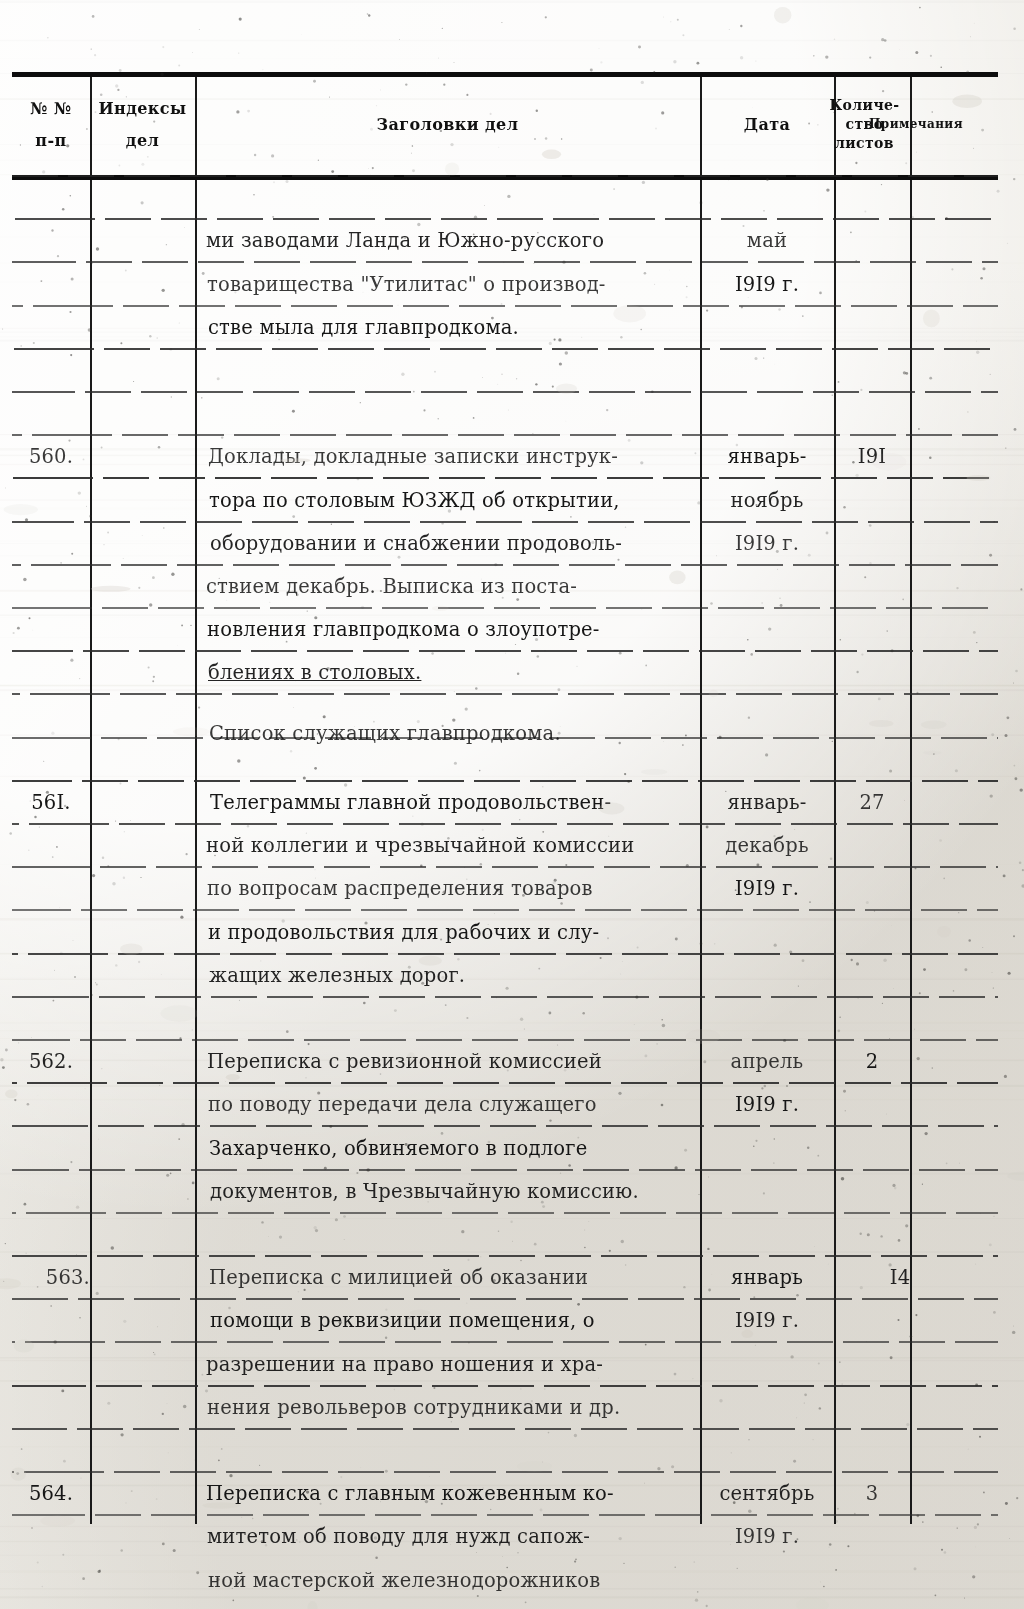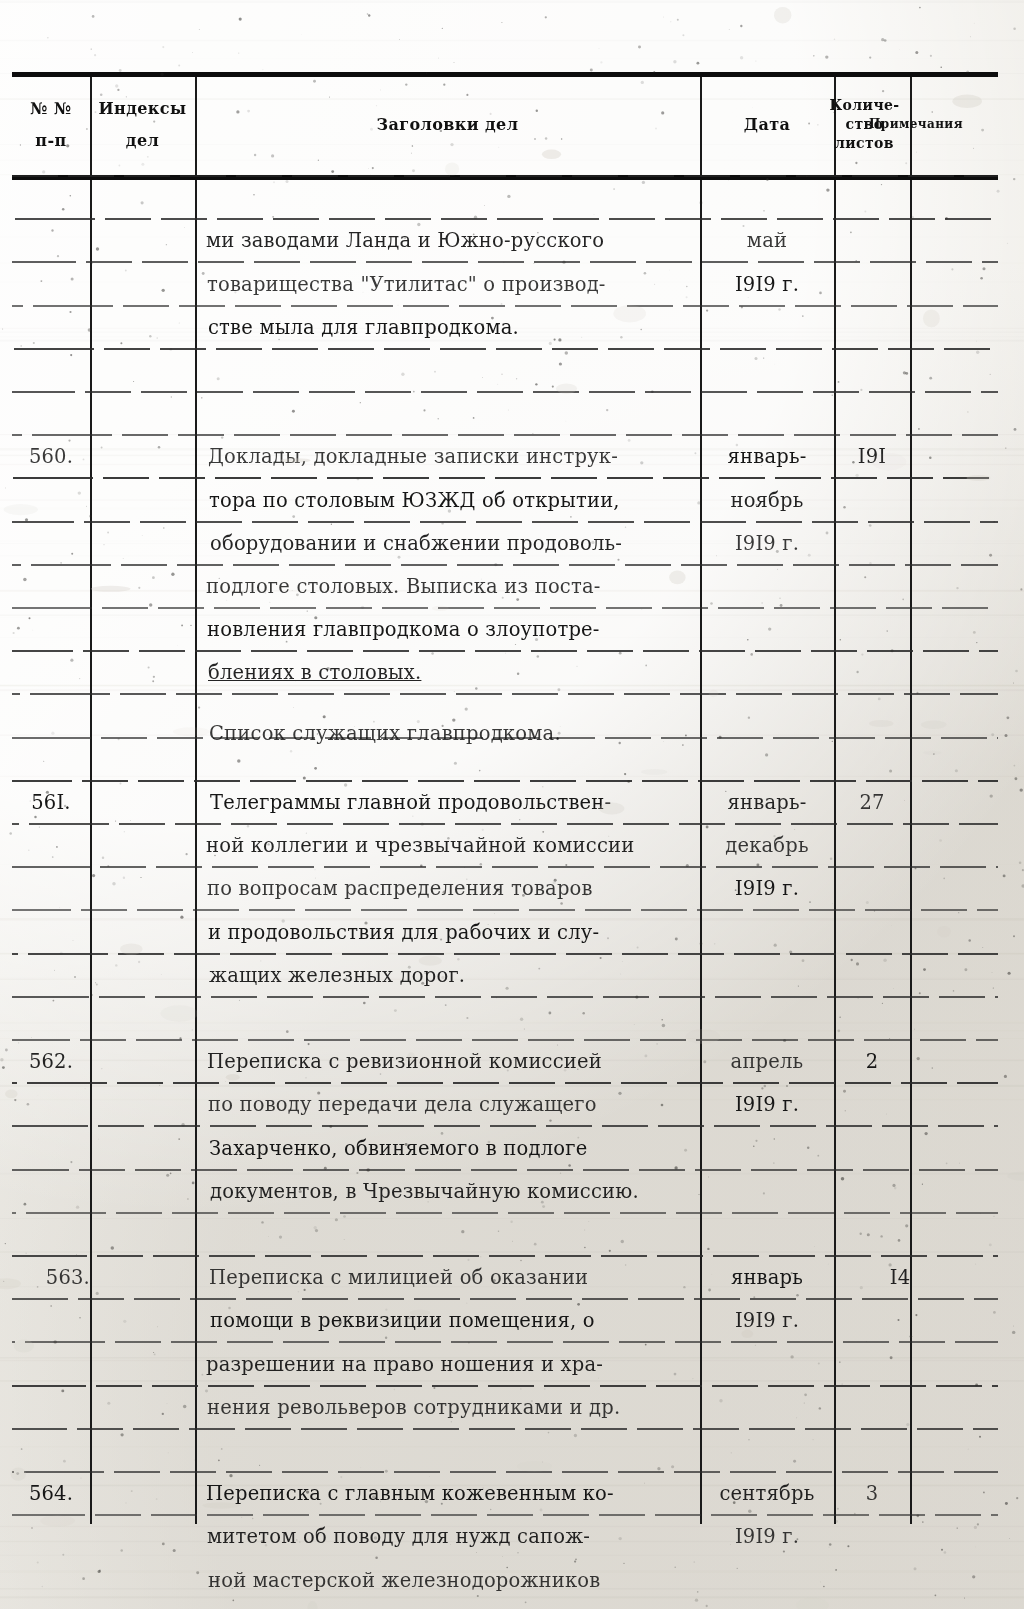--- a/index.html
+++ b/index.html
@@ -245,21 +245,21 @@
     <div id="body">
         <div class="cell title ink-a" style="left: 196px; width: 491px; top: 159.4px; transform: translateX(-2px);">ми заводами Ланда и Южно-русского</div>
         <div class="cell title ink-b" style="left: 196px; width: 491px; top: 202.6px; transform: translateX(-1px);">товарищества "Утилитас" о производ-</div>
         <div class="cell title ink-c" style="left: 196px; width: 491px; top: 245.8px; transform: translateX(0px);">стве мыла для главпродкома.</div>
         <div class="cell date ink-b" style="left: 688px; width: 134px; top: 159.4px; text-align: center;">май</div>
         <div class="cell date ink-c" style="left: 688px; width: 134px; top: 202.6px; text-align: center;">I9I9 г.</div>
         <div class="cell num ink-b" style="left: 0px; width: 78px; top: 375.4px; text-align: center;">560.</div>
         <div class="cell title ink-b" style="left: 196px; width: 491px; top: 375.4px; transform: translateX(0px);">Доклады, докладные записки инструк-</div>
         <div class="cell title ink-c" style="left: 196px; width: 491px; top: 418.6px; transform: translateX(1px);">тора по столовым ЮЗЖД об открытии,</div>
         <div class="cell title ink-a" style="left: 196px; width: 491px; top: 461.8px; transform: translateX(2px);">оборудовании и снабжении продоволь-</div>
-        <div class="cell title ink-b" style="left: 196px; width: 491px; top: 505px; transform: translateX(-2px);">подлоге столовых. Выписка из поста-</div>
+        <div class="cell title ink-b" style="left: 196px; width: 491px; top: 505px; transform: translateX(-2px);">ствием декабрь. Выписка из поста-</div>
         <div class="cell title ink-c" style="left: 196px; width: 491px; top: 548.2px; transform: translateX(-1px);">новления главпродкома о злоупотре-</div>
         <div class="cell title ink-a" style="left: 196px; width: 491px; top: 591.4px; transform: translateX(0px); text-decoration: underline;">блениях в столовых.</div>
         <div class="cell title ink-b" style="left: 196px; width: 491px; top: 634.6px; transform: translateX(1px); margin-top: 17px;">Список служащих главпродкома.</div>
         <div class="cell date ink-c" style="left: 688px; width: 134px; top: 375.4px; text-align: center;">январь-</div>
         <div class="cell date ink-a" style="left: 688px; width: 134px; top: 418.6px; text-align: center;">ноябрь</div>
         <div class="cell date ink-b" style="left: 688px; width: 134px; top: 461.8px; text-align: center;">I9I9 г.</div>
         <div class="cell cnt ink-a" style="left: 822px; width: 76px; top: 375.4px; text-align: center;">I9I</div>
         <div class="cell num ink-c" style="left: 0px; width: 78px; top: 721px; text-align: center;">56I.</div>
         <div class="cell title ink-c" style="left: 196px; width: 491px; top: 721px; transform: translateX(2px);">Телеграммы главной продовольствен-</div>
         <div class="cell title ink-a" style="left: 196px; width: 491px; top: 764.2px; transform: translateX(-2px);">ной коллегии и чрезвычайной комиссии</div>

